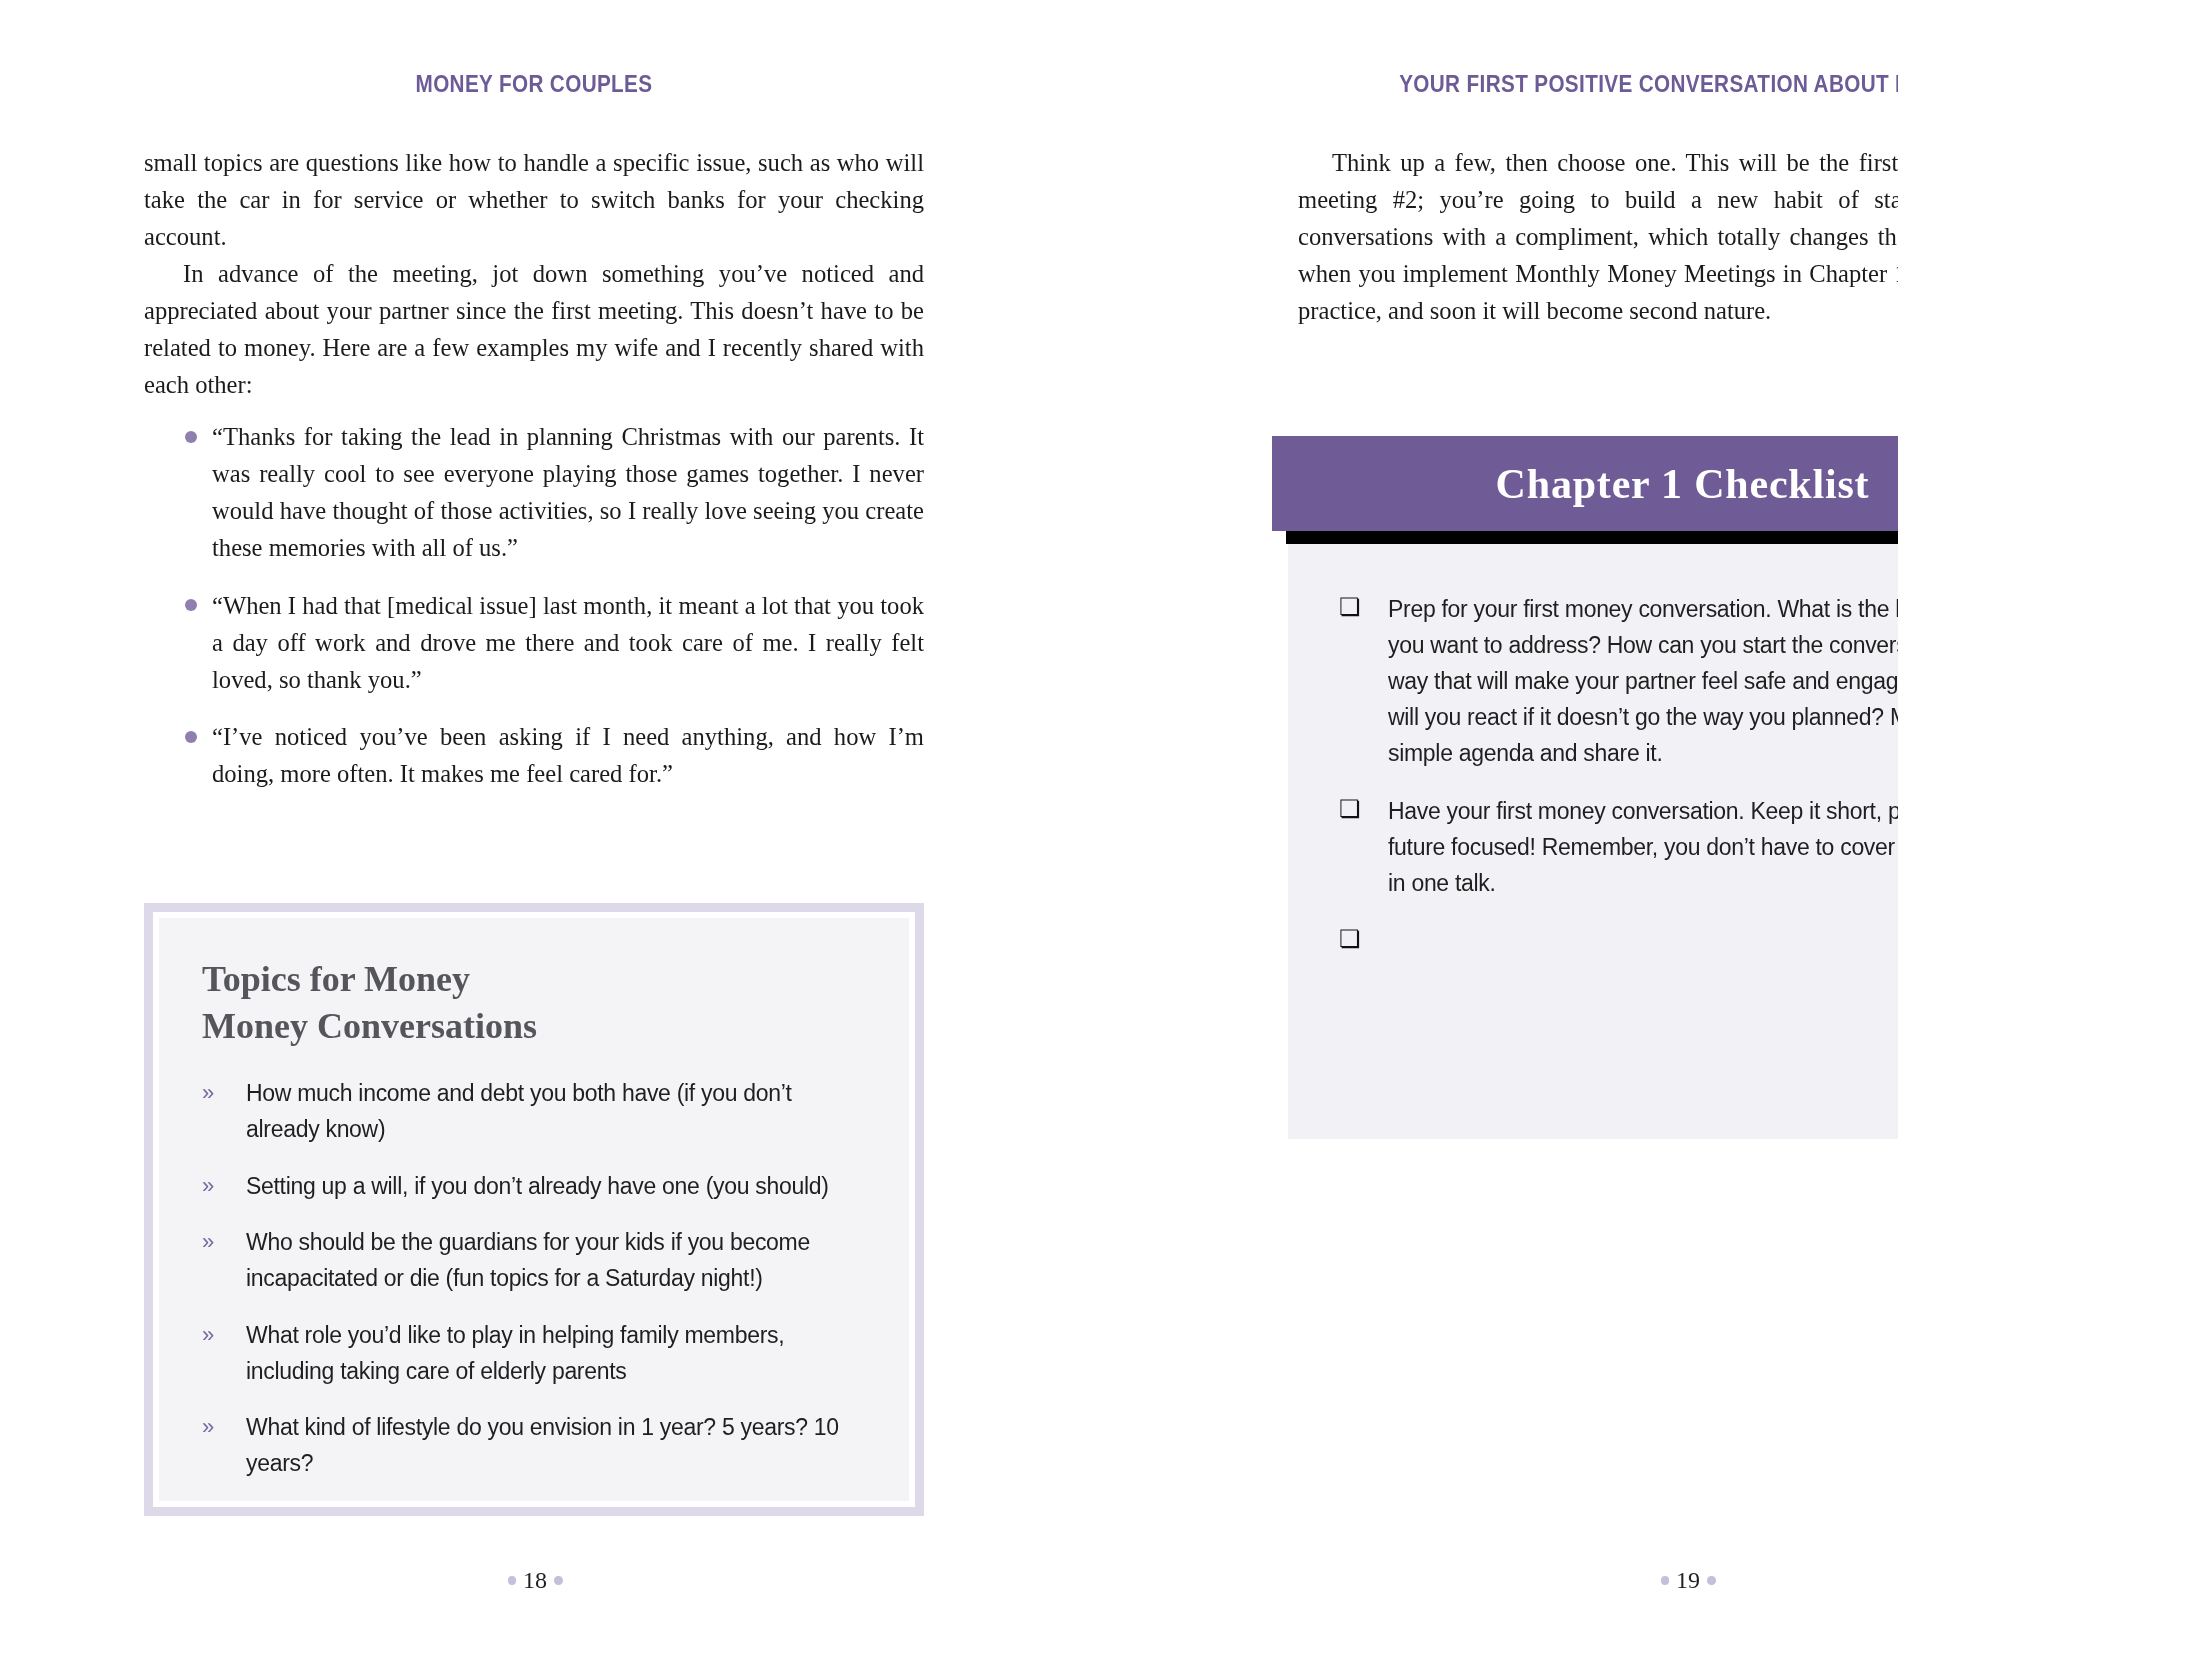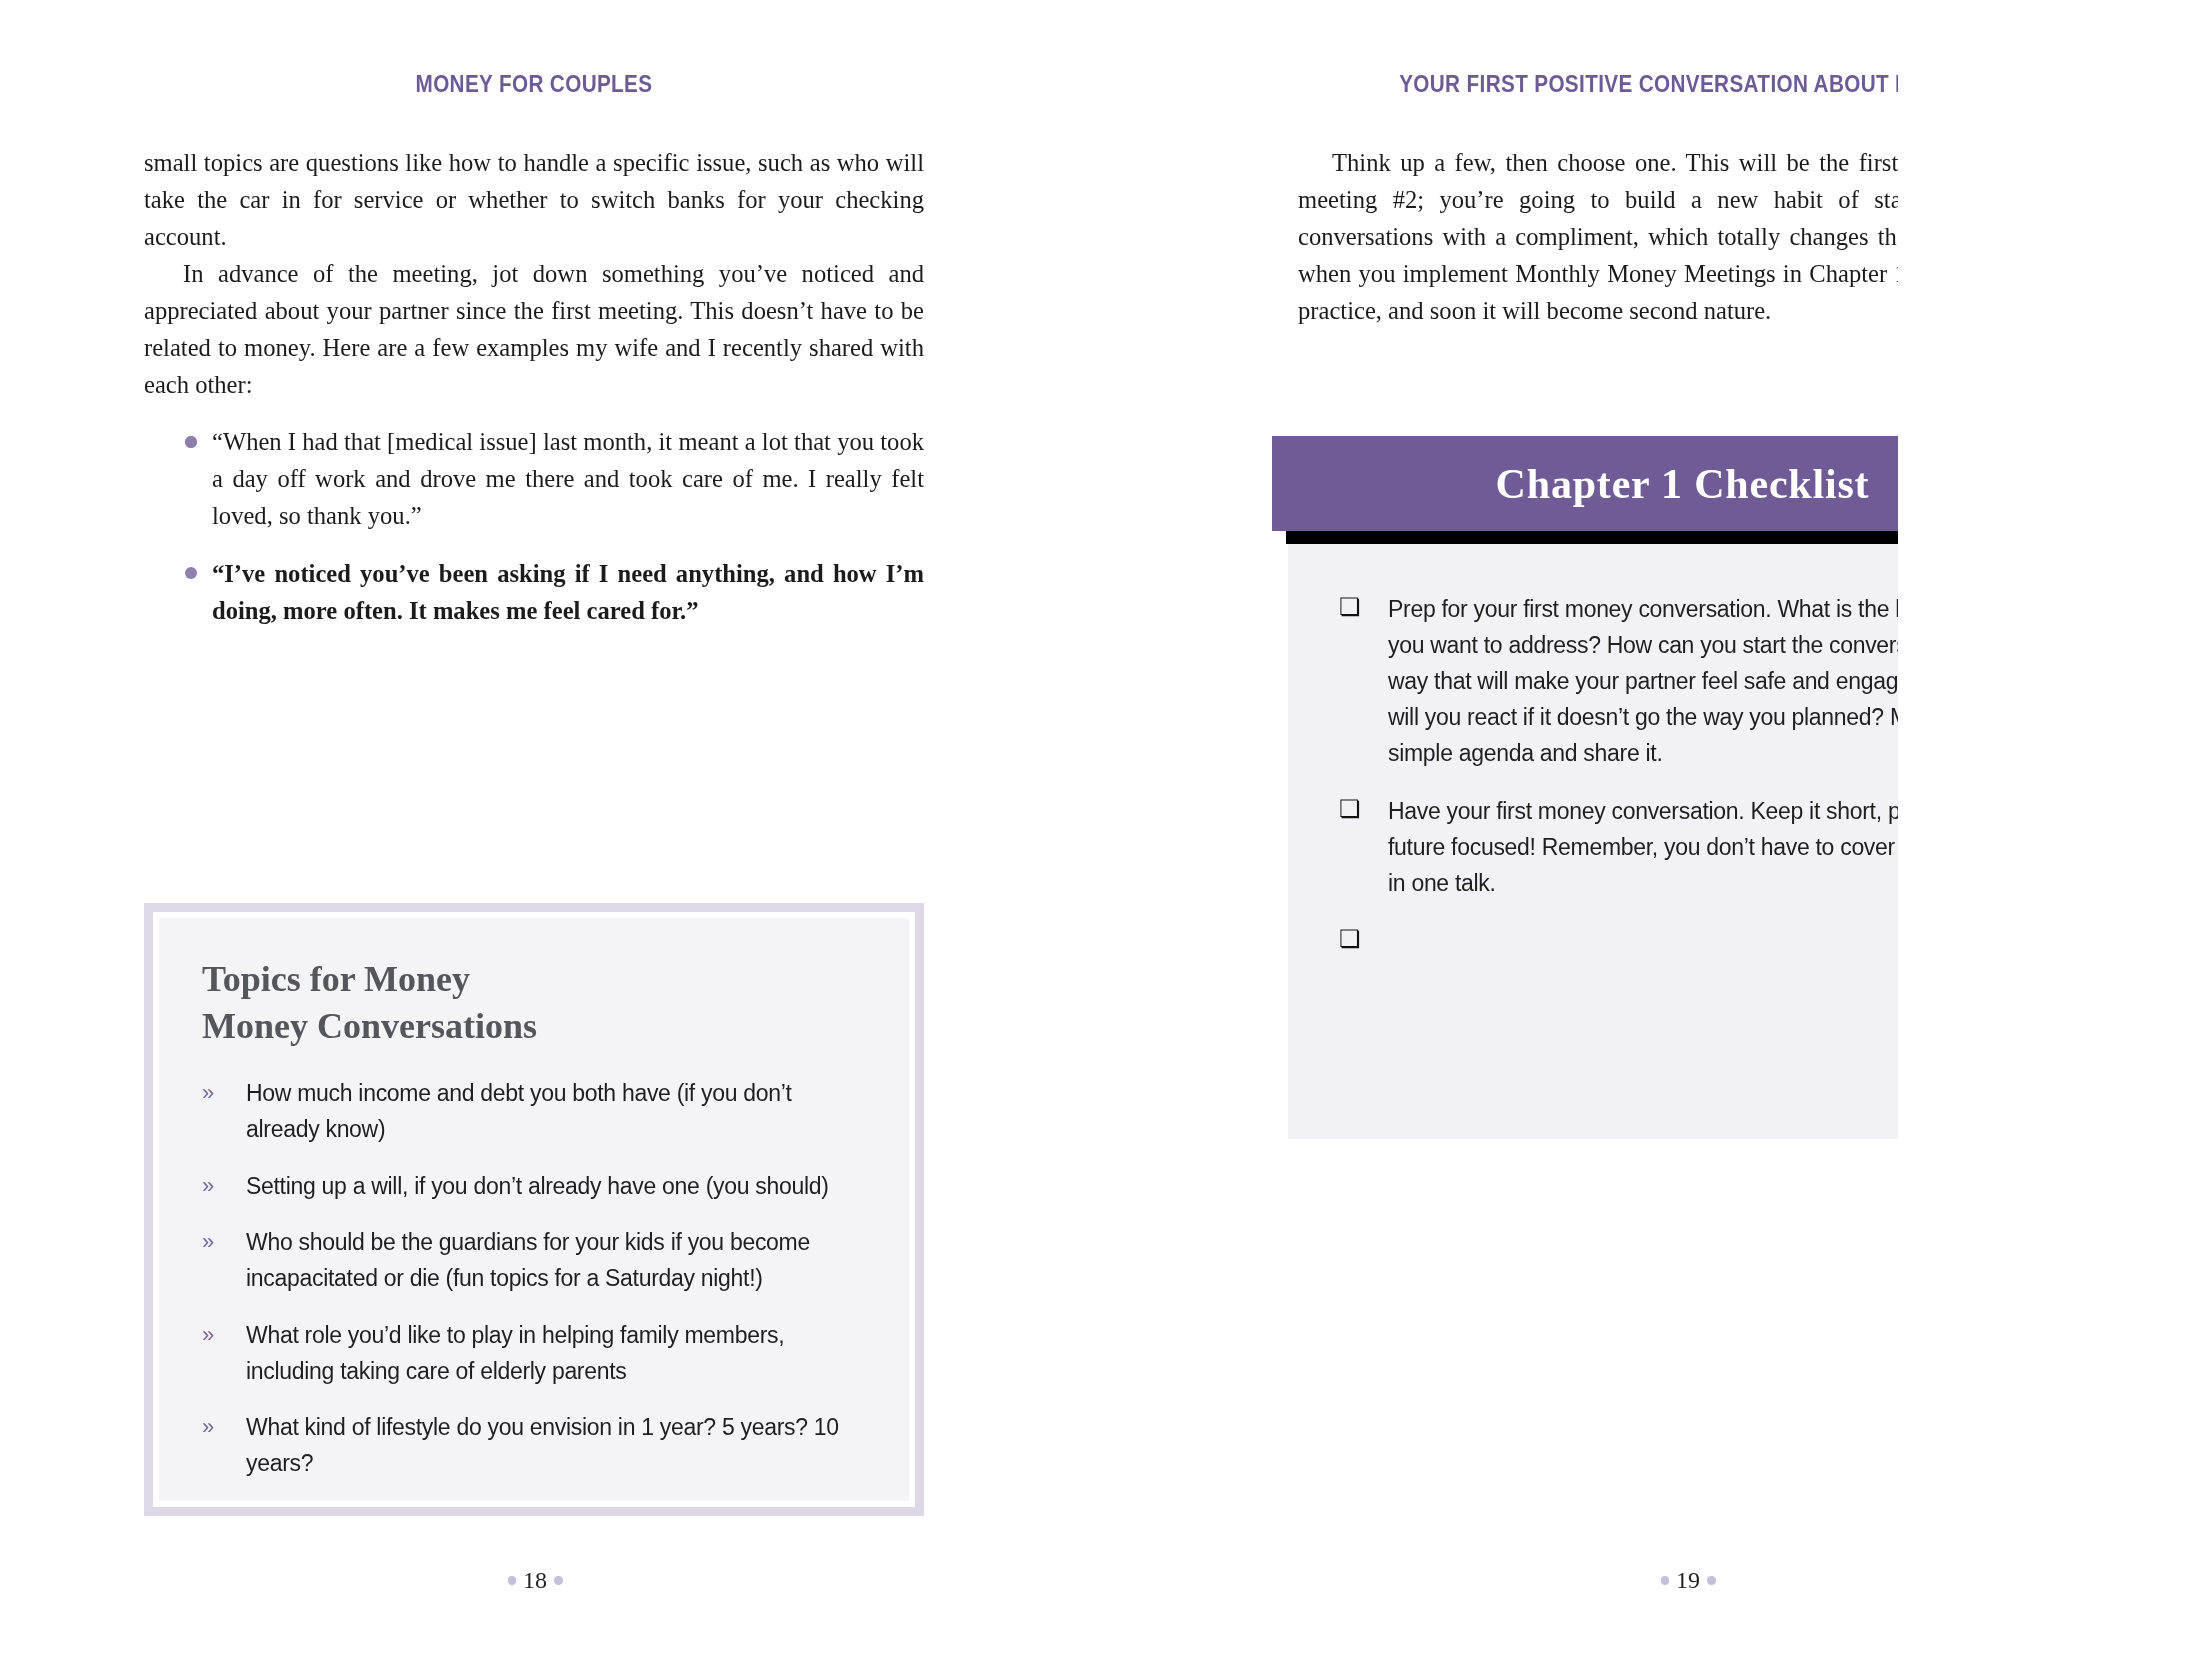--- a/index.html
+++ b/index.html
@@ -11,21 +11,21 @@
   .rh-left{left:144px;width:780px;}
   .rh-right{left:1298px;width:776px;}
 
   
   .left-body{position:absolute;left:144px;top:144px;width:780px;
              font-size:24.6px;line-height:37px;text-align:justify;}
   .left-body p{margin:0;}
   .para-indent{text-indent:39px;}
   .bullets{list-style:none;margin:15.3px 0 0 0;padding:0;}
   .bullets li{position:relative;padding-left:68px;margin-bottom:20.4px;text-align:justify;}
-  .bullets li:last-child{margin-bottom:16px;font-weight:bold;}
+  .bullets li:last-child{margin-bottom:16px;}
   .bullet-dot{position:absolute;left:41px;top:12.7px;width:12px;height:12px;border-radius:50%;
               background:#8f7fae;}
 
   .topics-box{position:absolute;left:144px;top:903px;width:780px;height:613px;
               box-sizing:border-box;border:9.3px solid #ded9e8;background:#f4f3f6;
               box-shadow:inset 0 0 0 6px #ffffff;padding:44px 49px 0 49px;}
   .topics-title{margin:0 0 25.4px 0;font-family:"Liberation Serif", serif;font-weight:bold;
                 font-size:36px;line-height:47px;color:#55565c;}
   .topics-list{list-style:none;margin:0;padding:0;
                font-family:"Liberation Sans", sans-serif;font-size:23px;line-height:36px;
@@ -64,20 +64,21 @@
 <div class="spread">
 
   <div class="running-head rh-left">MONEY FOR COUPLES</div>
 
   <div class="left-body">
     <p>small topics are questions like how to handle a specific issue, such as who will take the car in for service or whether to switch banks for your checking account.</p>
     <p class="para-indent">In advance of the meeting, jot down something you’ve noticed and appreciated about your partner since the first meeting. This doesn’t have to be related to money. Here are a few examples my wife and I recently shared with each other:</p>
     <ul class="bullets">
       <li>
         <span class="bullet-dot"></span>
+        <span>“Thanks for taking the lead in planning Christmas with our parents. It was really cool to see everyone playing those games together. I never would have thought of those activities, so I really love seeing you create these memories with all of us.”</span>
       </li>
       <li>
         <span class="bullet-dot"></span>
         <span>“When I had that [medical issue] last month, it meant a lot that you took a day off work and drove me there and took care of me. I really felt loved, so thank you.”</span>
       </li>
       <li>
         <span class="bullet-dot"></span>
         <span>“I’ve noticed you’ve been asking if I need anything, and how I’m doing, more often. It makes me feel cared for.”</span>
       </li>
     </ul>

